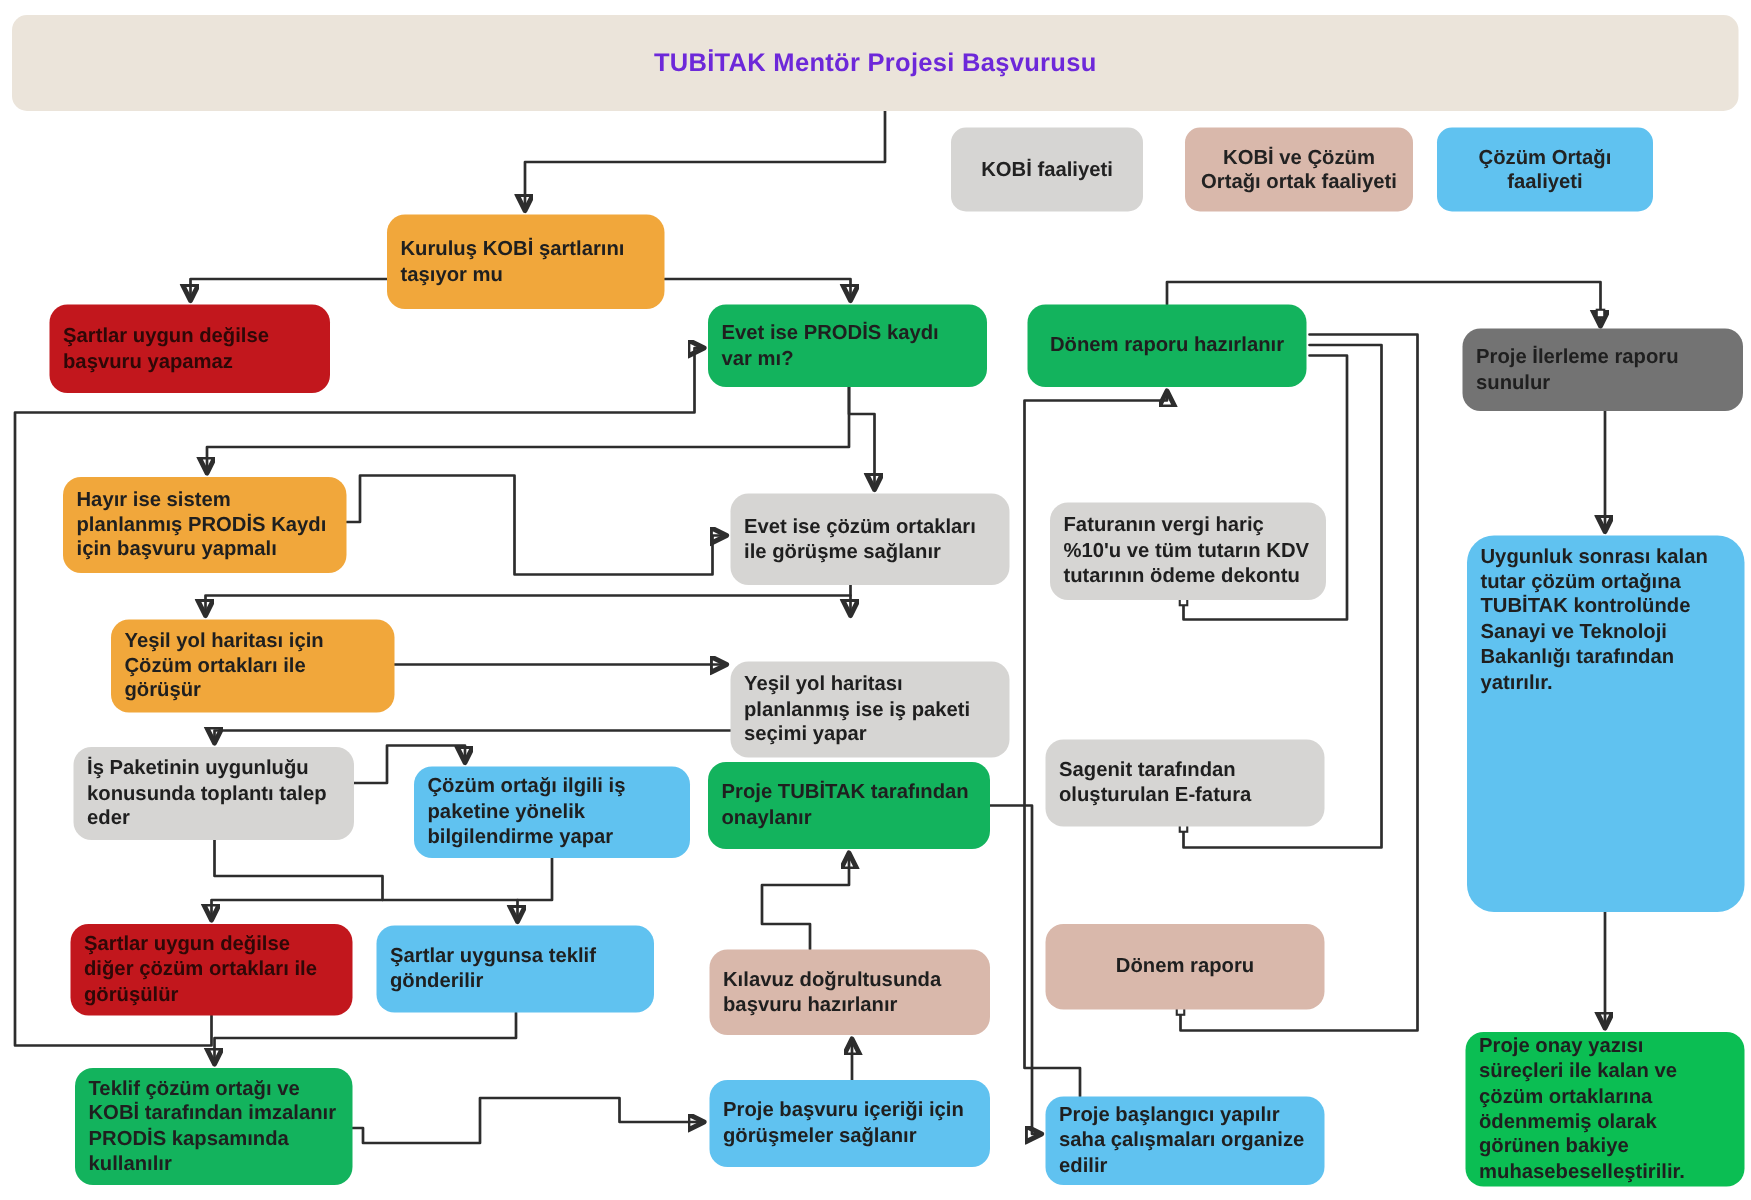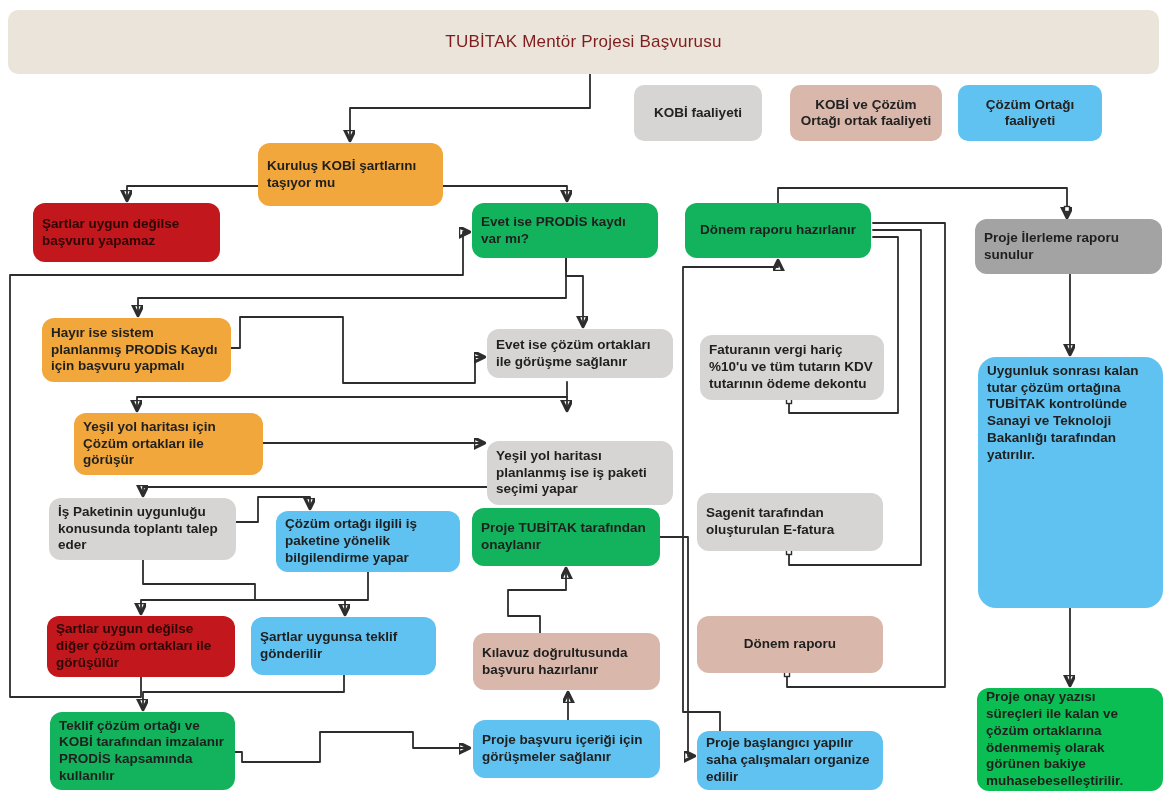--- a/index.html
+++ b/index.html
@@ -11,21 +11,21 @@
     overflow:hidden;
   }
   #wires{position:absolute;left:0;top:0;width:1167px;height:800px;}
   #wires path{fill:none;stroke:#2d2d2d;stroke-width:1.8;stroke-linejoin:round;stroke-linecap:round;}
   #wires rect.sq{fill:#ffffff;stroke:#2d2d2d;stroke-width:1.4;}
   .titlebar{
     position:absolute;left:8px;top:10px;width:1151px;height:64px;
     border-radius:10px;display:flex;align-items:center;justify-content:center;
   }
   .titlebar h1{
-    margin:0;font-size:17px;font-weight:normal;color:#7f1d1d;letter-spacing:.2px;
+    margin:0;font-size:17px;font-weight:bold;color:#6d28d9;letter-spacing:.2px;
   }
   .legend-item{
     position:absolute;border-radius:10px;
     display:flex;align-items:center;justify-content:center;text-align:center;
     font-size:13.5px;font-weight:bold;color:#222;padding:4px 10px;box-sizing:border-box;
     line-height:1.22;
   }
   .node{
     position:absolute;border-radius:12px;
     display:flex;align-items:center;justify-content:center;
@@ -84,23 +84,23 @@
 
   <div class="legend-item" style="left: 790px; top: 85px; width: 152px; height: 56px; background: rgb(217, 184, 171);">KOBİ ve Çözüm Ortağı ortak faaliyeti</div>
   <div class="legend-item" style="left: 634px; top: 85px; width: 128px; height: 56px; background: rgb(214, 213, 211);">KOBİ faaliyeti</div>
   <div class="legend-item" style="left: 958px; top: 85px; width: 144px; height: 56px; background: rgb(96, 194, 240);">Çözüm Ortağı faaliyeti</div>
 
   <div id="nodes">
       <div class="node" style="left: 258px; top: 143px; width: 185px; height: 63px; background: rgb(241, 167, 59);">Kuruluş KOBİ şartlarını taşıyor mu</div>
       <div class="node" style="left: 33px; top: 203px; width: 187px; height: 59px; background: rgb(194, 23, 29); color: rgb(46, 8, 7);">Şartlar uygun değilse başvuru yapamaz</div>
       <div class="node" style="left: 472px; top: 203px; width: 186px; height: 55px; background: rgb(19, 179, 93);">Evet ise PRODİS kaydı var mı?</div>
       <div class="node" style="left: 685px; top: 203px; width: 186px; height: 55px; background: rgb(19, 179, 93);">Dönem raporu hazırlanır</div>
-      <div class="node" style="left: 975px; top: 219px; width: 187px; height: 55px; background: #a3a3a3;">Proje İlerleme raporu sunulur</div>
+      <div class="node" style="left: 975px; top: 219px; width: 187px; height: 55px; background: #737373;">Proje İlerleme raporu sunulur</div>
       <div class="node" style="left: 42px; top: 318px; width: 189px; height: 64px; background: rgb(241, 167, 59);">Hayır ise sistem planlanmış PRODİS Kaydı için başvuru yapmalı</div>
-      <div class="node" style="left: 487px; top: 329px; width: 186px; height: 49px; background: rgb(214, 213, 211);">Evet ise çözüm ortakları ile görüşme sağlanır</div>
+      <div class="node" style="left: 487px; top: 329px; width: 186px; height: 61px; background: rgb(214, 213, 211);">Evet ise çözüm ortakları ile görüşme sağlanır</div>
       <div class="node" style="left: 700px; top: 335px; width: 184px; height: 65px; background: rgb(214, 213, 211);">Faturanın vergi hariç %10'u ve tüm tutarın KDV tutarının ödeme dekontu</div>
       <div class="node" style="left: 46px; top: 413px; width: 189px; height: 62px; background: rgb(241, 167, 59); margin-left: 28px;">Yeşil yol haritası için Çözüm ortakları ile görüşür</div>
       <div class="node" style="left: 487px; top: 413px; width: 186px; height: 64px; background: rgb(214, 213, 211); margin-top: 28px;">Yeşil yol haritası planlanmış ise iş paketi seçimi yapar</div>
       <div class="node big" style="left: 978px; top: 357px; width: 185px; height: 251px; background: rgb(96, 194, 240);">Uygunluk sonrası kalan tutar çözüm ortağına TUBİTAK kontrolünde Sanayi ve Teknoloji Bakanlığı tarafından yatırılır.</div>
       <div class="node" style="left: 49px; top: 498px; width: 187px; height: 62px; background: rgb(214, 213, 211);">İş Paketinin uygunluğu konusunda toplantı talep eder</div>
       <div class="node" style="left: 276px; top: 511px; width: 184px; height: 61px; background: rgb(96, 194, 240);">Çözüm ortağı ilgili iş paketine yönelik bilgilendirme yapar</div>
       <div class="node" style="left: 472px; top: 508px; width: 188px; height: 58px; background: rgb(19, 179, 93);">Proje TUBİTAK tarafından onaylanır</div>
       <div class="node" style="left: 697px; top: 493px; width: 186px; height: 58px; background: rgb(214, 213, 211);">Sagenit tarafından oluşturulan E-fatura</div>
       <div class="node" style="left: 47px; top: 616px; width: 188px; height: 61px; background: rgb(194, 23, 29); color: rgb(46, 8, 7);">Şartlar uygun değilse diğer çözüm ortakları ile görüşülür</div>
       <div class="node" style="left: 251px; top: 617px; width: 185px; height: 58px; background: rgb(96, 194, 240);">Şartlar uygunsa teklif gönderilir</div>

